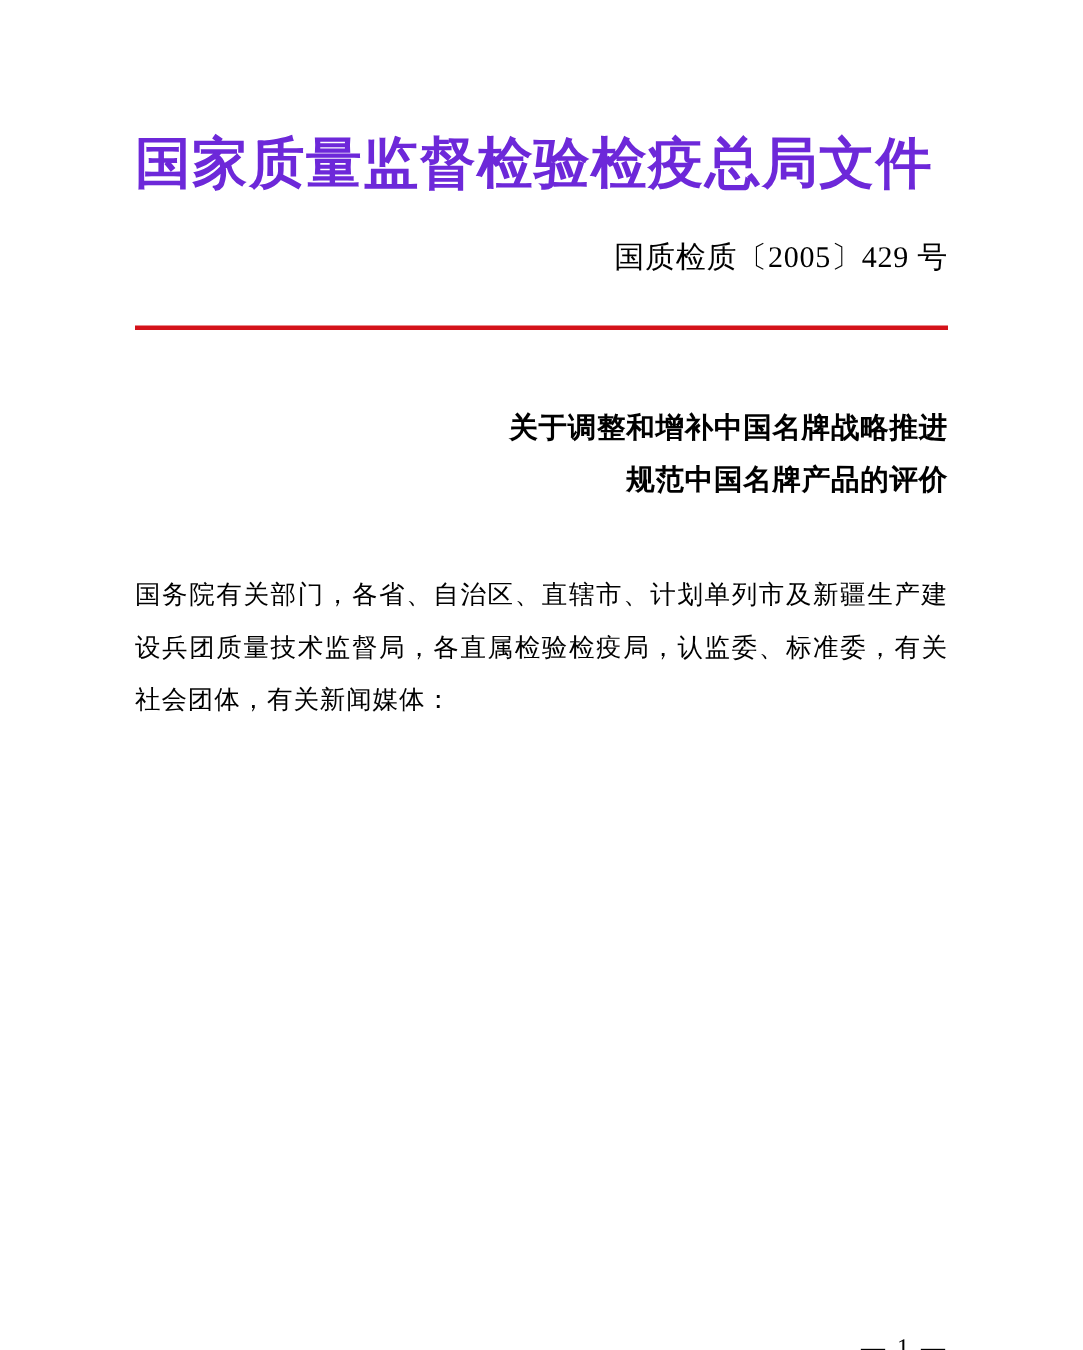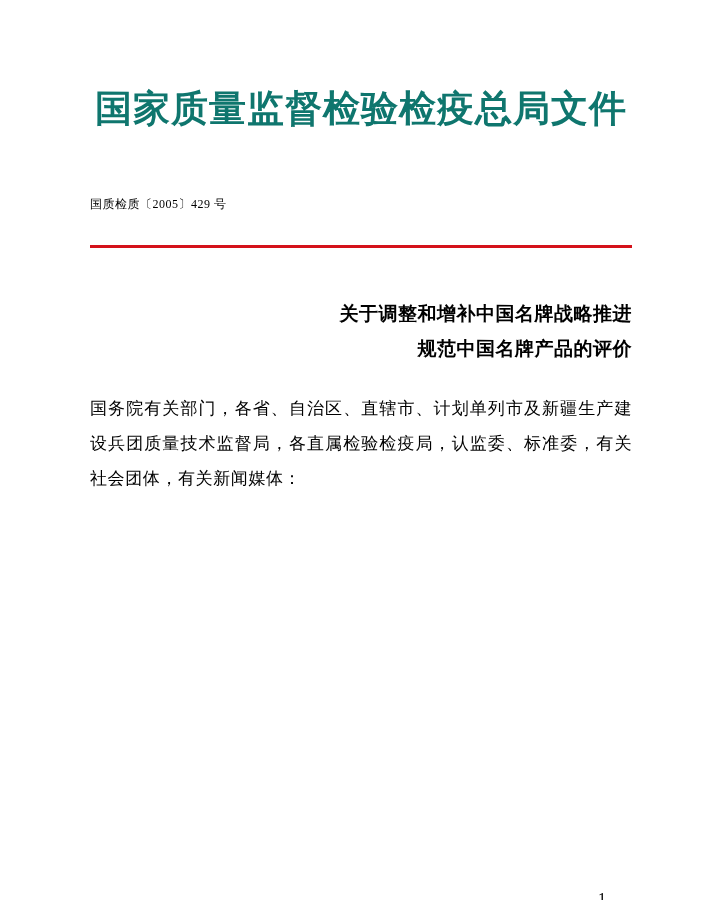--- a/index.html
+++ b/index.html
@@ -17,33 +17,32 @@
   }
   .page {
     position: relative;
     width: 722px;
     height: 900px;
     box-sizing: border-box;
     padding: 0 90px;
   }
   .doc-title {
     margin-top: 86px;
-    text-align: center;
-    color: #0f766e;
+    color: #6d28d9;
     font-family: "DejaVu Serif", "Liberation Serif", serif;
     font-weight: bold;
     font-size: 37px;
     letter-spacing: 1px;
     line-height: 1.2;
     white-space: nowrap;
   }
   .doc-number {
-    margin-top: 66px;
-    text-align: left;
-    font-size: 12px;
+    margin-top: 28px;
+    text-align: right;
+    font-size: 20px;
     font-family: "Liberation Serif", "DejaVu Serif", serif;
     letter-spacing: 0.5px;
   }
   .red-rule {
     margin-top: 32px;
     height: 2.5px;
     background: #d4121a;
     width: 100%;
   }
   .subject {
@@ -52,21 +51,21 @@
     font-size: 19px;
     font-weight: bold;
     line-height: 1.85;
     font-family: "DejaVu Serif", "Liberation Serif", serif;
     letter-spacing: 0.5px;
   }
   .subject-line {
     display: block;
   }
   .body-block {
-    margin-top: 26px;
+    margin-top: 42px;
     font-size: 17px;
     line-height: 2.05;
     text-align: justify;
     letter-spacing: 0.6px;
   }
   .para {
     margin: 0 0 0 0;
   }
   .para + .para {
     margin-top: 2px;

